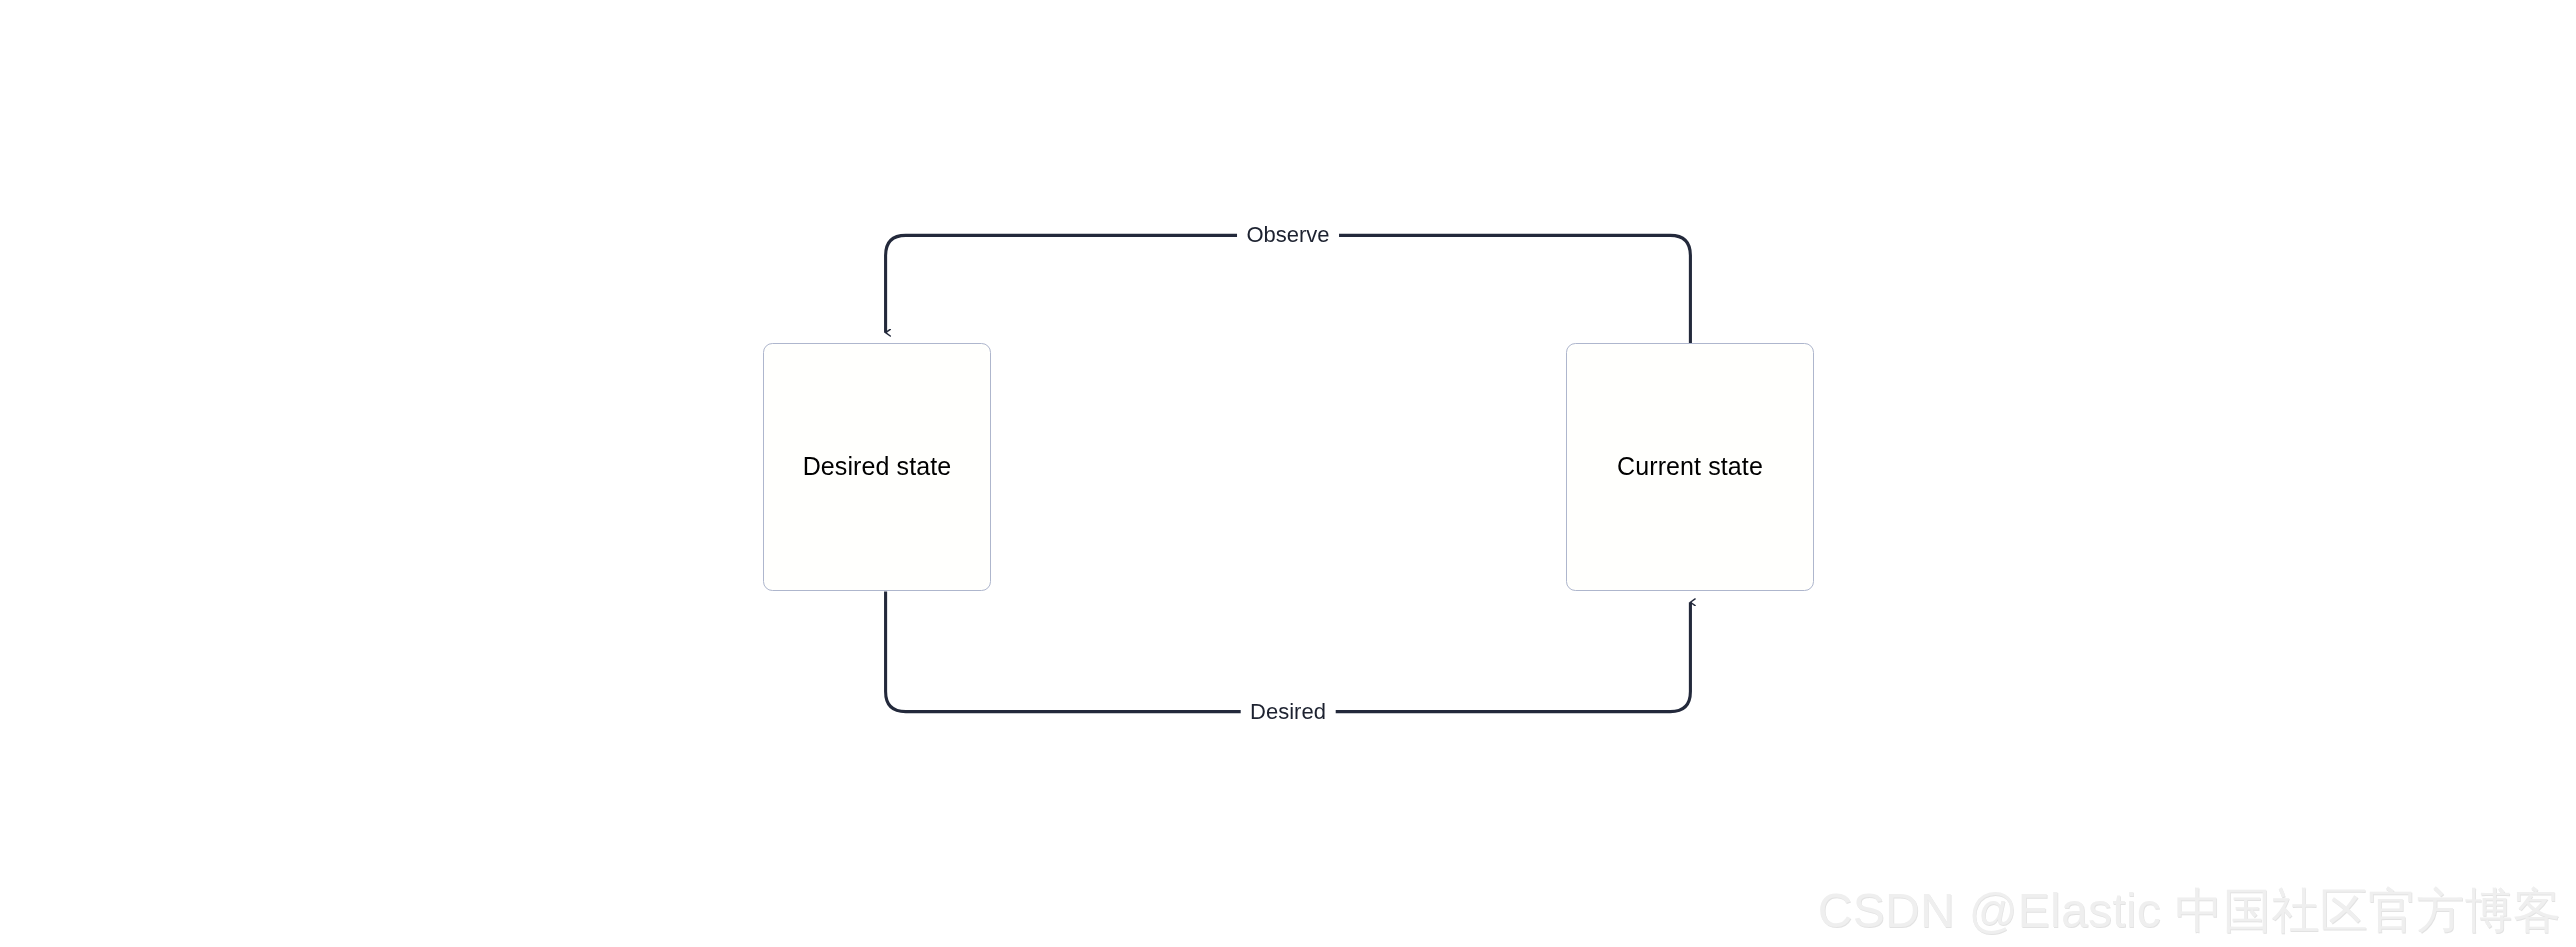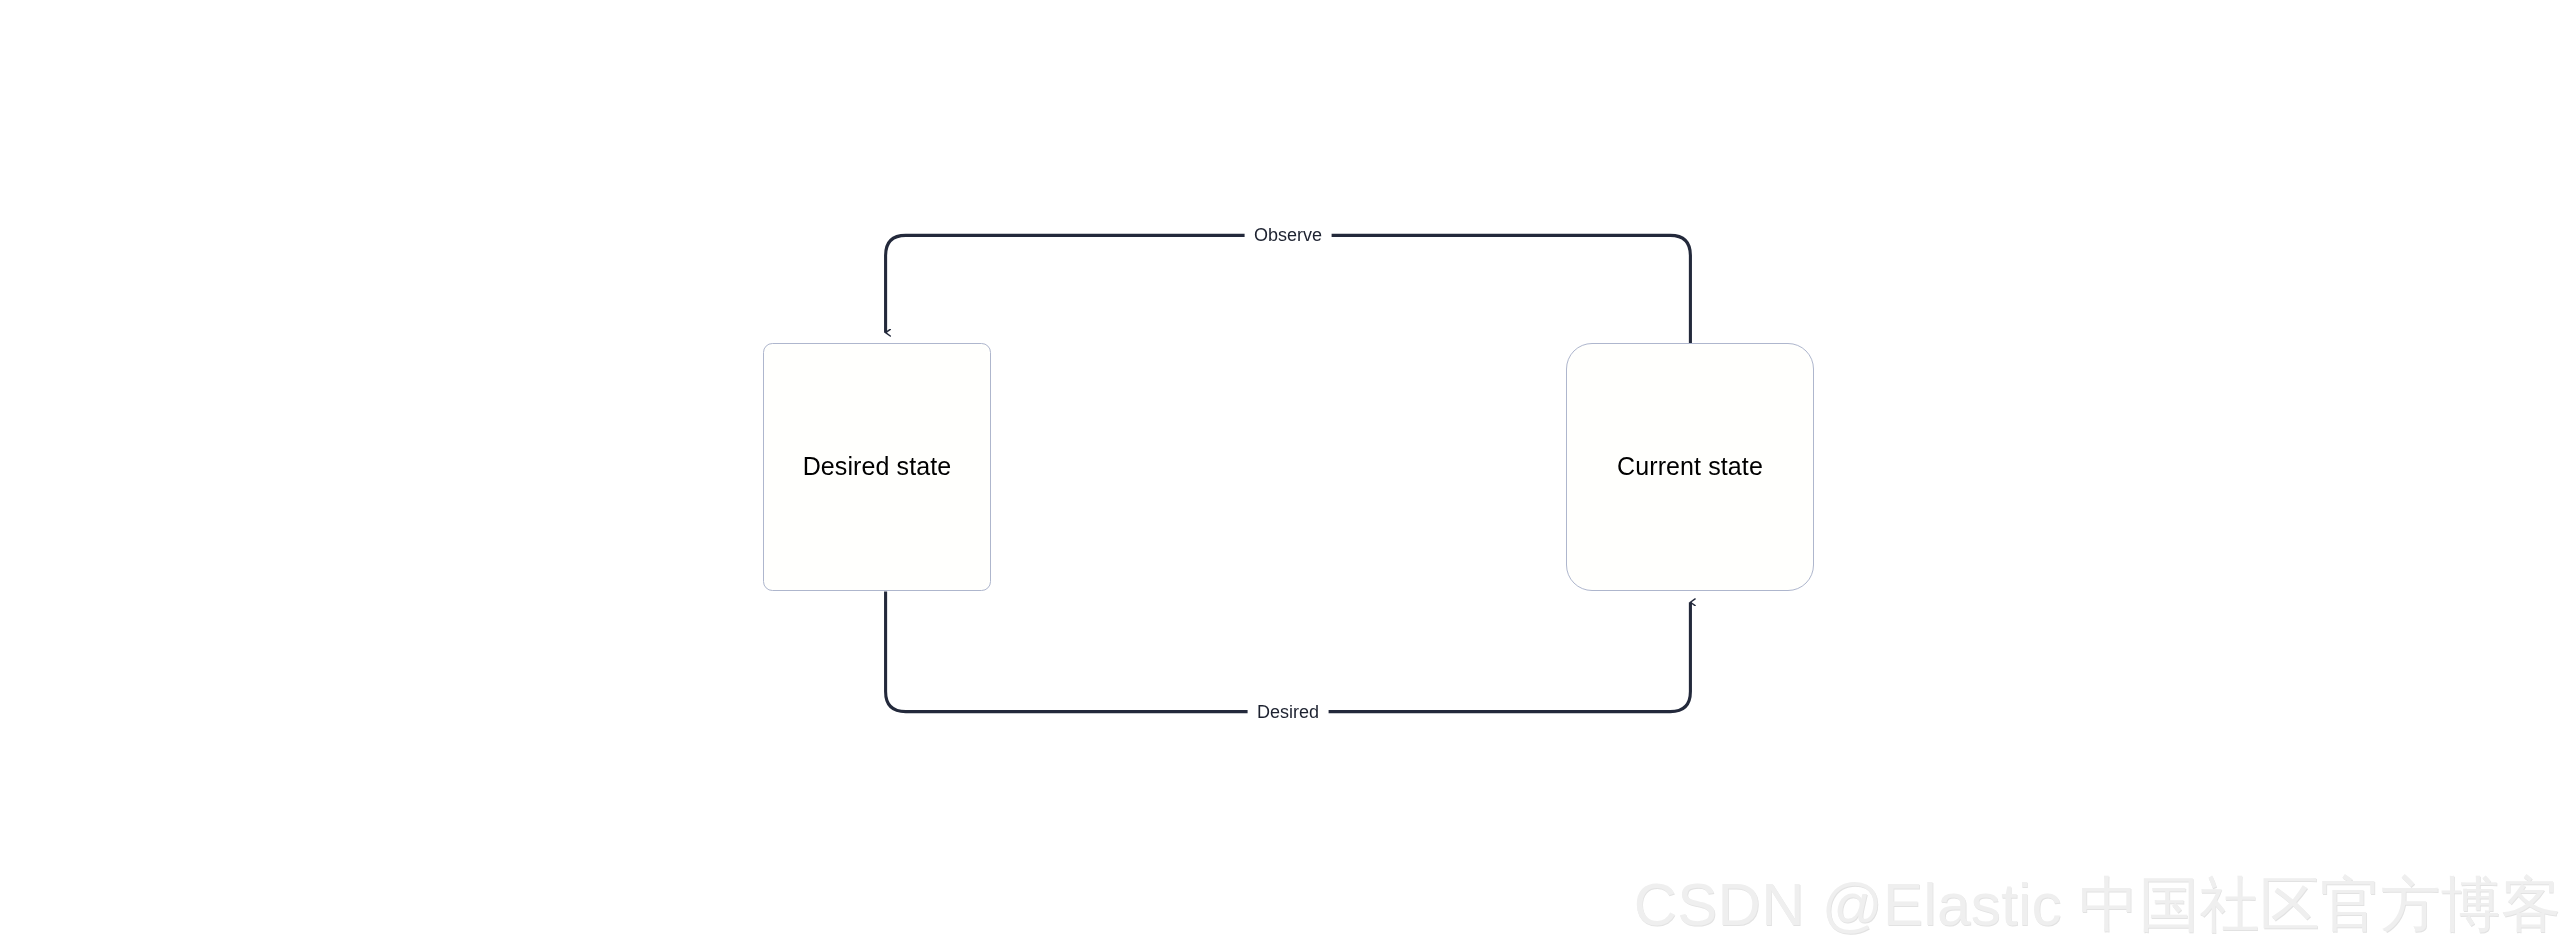--- a/index.html
+++ b/index.html
@@ -59,28 +59,27 @@
     top: 343px;
     width: 228px;
     height: 248px;
   }
 
   #node-current-state {
     left: 1566px;
     top: 343px;
     width: 248px;
     height: 248px;
-    border-radius: 26px;
   }
 
   
   .edge-label {
     position: absolute;
     font-family: "Liberation Sans", sans-serif;
-    font-size: 18px;
+    font-size: 22px;
     color: #1d2230;
     background: #ffffff;
     padding: 0 9.4px;
     white-space: nowrap;
     transform: translate(-50%, -50%);
     user-select: none;
   }
 
   #edge-label-observe {
     left: 1288px;
@@ -91,21 +90,21 @@
     left: 1288px;
     top: 712px;
   }
 
   
   #watermark {
     position: absolute;
     right: 14.8px;
     bottom: 12px;
     font-family: "Liberation Sans", sans-serif;
-    font-size: 60px;
+    font-size: 48px;
     line-height: 1;
     color: #efefef;
     text-shadow: 0.7px 0.7px 0 #e2e2e2;
     white-space: nowrap;
     user-select: none;
     letter-spacing: 0.3px;
   }
 </style>
 </head>
 <body>

